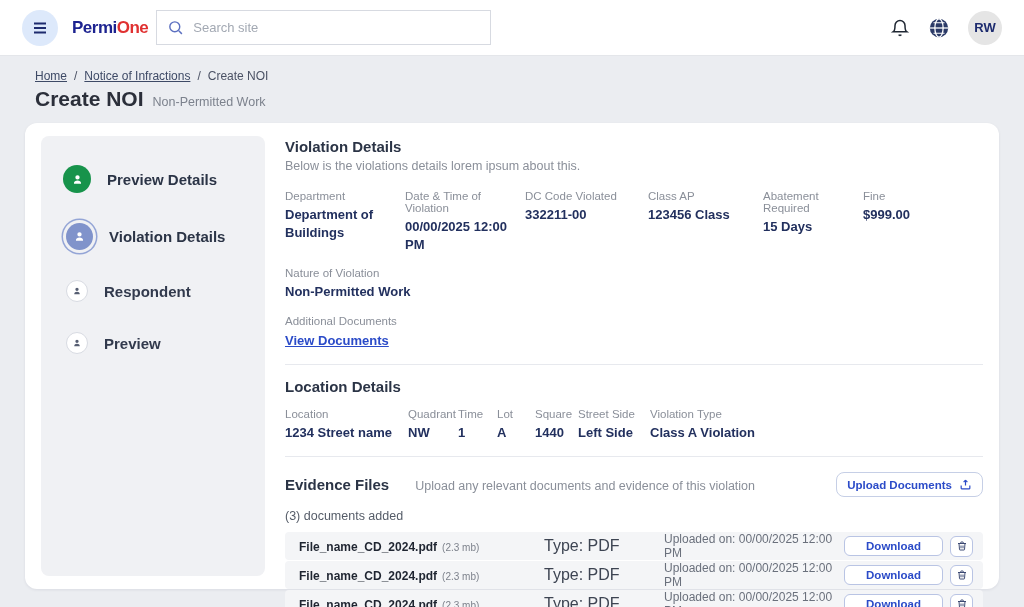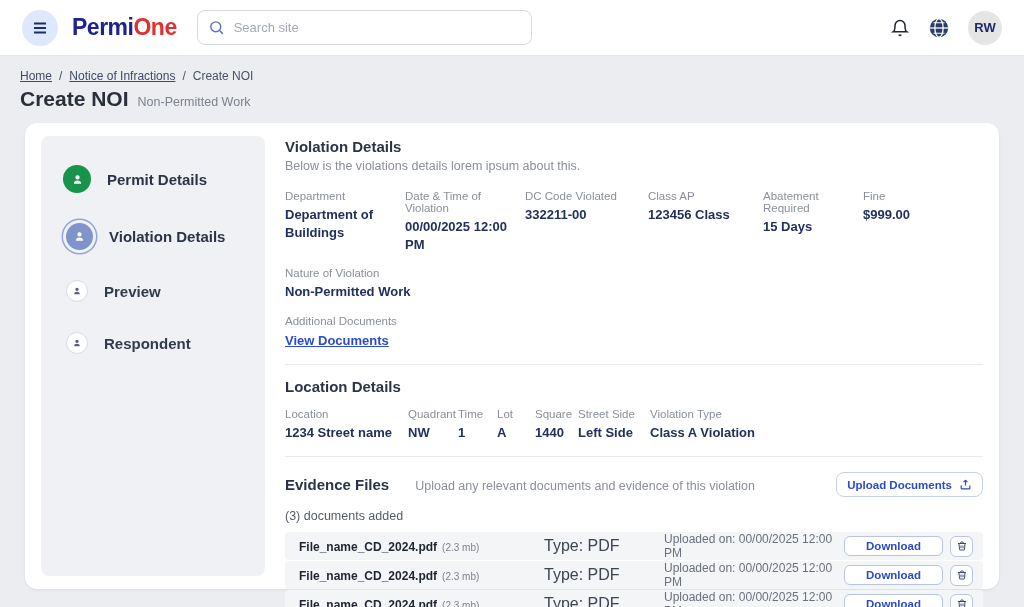--- a/index.html
+++ b/index.html
@@ -6,40 +6,40 @@
   html,body { width:1024px; height:607px; overflow:hidden; }
   body { font-family:"Liberation Sans", sans-serif; background:#ebedf1; color:#2b3446; }
 
   
   .header { height:56px; background:#fff; border-bottom:1px solid #e4e6ea;
             display:flex; align-items:center; padding:0 22px; }
   .hamburger-btn { width:36px; height:36px; border-radius:50%; background:#dde9fb;
                    border:none; display:flex; align-items:center; justify-content:center;
                    cursor:pointer; margin-right:14px; }
   .hamburger-btn svg { width:18px; height:18px; stroke:#1d2b6e; }
-  .logo { font-size:23px; font-weight:800; letter-spacing:-0.5px; margin-right:20px; }
+  .logo { font-size:17px; font-weight:800; letter-spacing:-0.5px; margin-right:8px; }
   .logo .p1 { color:#1d2390; }
   .logo .p2 { color:#e03131; }
   .search-wrap { position:relative; width:335px; }
   .search-wrap svg { position:absolute; left:11px; top:9px; width:17px; height:17px;
                      stroke:#5b6fc0; }
-  .search-input { width:100%; height:35px; border:1px solid #d7dae1; border-radius:8px;
+  .search-input { width:100%; height:35px; border:1px solid #d7dae1; border-radius:0;
                   padding:0 12px 0 36px; font-size:13px; color:#333;
                   font-family:"Liberation Sans", sans-serif; outline:none; }
   .search-input::placeholder { color:#a3a9b3; }
   .header-right { margin-left:auto; display:flex; align-items:center; gap:18px; }
   .icon-btn { background:none; border:none; cursor:pointer; display:flex; padding:0; }
   .bell-icon svg { width:20px; height:20px; stroke:#1f2733; fill:none; }
   .globe-icon svg { width:22px; height:22px; }
   .avatar { width:34px; height:34px; border-radius:50%; background:#e5e5e5; color:#1d2b6e;
             font-size:13px; font-weight:700; display:flex; align-items:center;
             justify-content:center; cursor:pointer; }
 
   
-  .page-head { padding:13px 26px 0 20px; }
+  .page-head { padding:13px 26px 0 35px; }
   .breadcrumb { font-size:12px; color:#3e4a66; display:flex; gap:7px; align-items:center; }
   .breadcrumb a { color:#3e4a66; text-decoration:underline; cursor:pointer; }
   .breadcrumb .crumb-current { text-decoration:none; color:#4a5164; }
   .breadcrumb .sep { color:#4a5164; }
   .title-row { margin-top:4px; display:flex; align-items:baseline; gap:9px; }
   .page-title { font-size:21px; font-weight:800; color:#2b2f3a; }
   .page-subtitle { font-size:12.5px; color:#7c828d; }
 
   
   .card { margin:12px 25px 0 25px; background:#fff; border-radius:12px;
@@ -180,45 +180,45 @@
 
 <div class="card">
 
   <div class="stepper">
     <div class="step step-completed">
       <span class="step-circle">
         <svg viewBox="0 0 24 24">
             <path d="M12 12a4 4 0 1 0 0-8 4 4 0 0 0 0 8zm0 2c-3.6 0-6.5 2-6.5 4.5V20h13v-1.5c0-2.5-2.9-4.5-6.5-4.5z"></path>
           </svg>
       </span>
-      <span class="step-label">Permit Details</span>
+      <span class="step-label">Preview Details</span>
     </div>
     <div class="step step-active">
       <span class="step-circle">
         <svg viewBox="0 0 24 24">
             <path d="M12 12a4 4 0 1 0 0-8 4 4 0 0 0 0 8zm0 2c-3.6 0-6.5 2-6.5 4.5V20h13v-1.5c0-2.5-2.9-4.5-6.5-4.5z"></path>
           </svg>
       </span>
       <span class="step-label">Violation Details</span>
     </div>
     <div class="step step-pending">
       <span class="step-circle">
         <svg viewBox="0 0 24 24">
             <path d="M12 12a4 4 0 1 0 0-8 4 4 0 0 0 0 8zm0 2c-3.6 0-6.5 2-6.5 4.5V20h13v-1.5c0-2.5-2.9-4.5-6.5-4.5z"></path>
           </svg>
       </span>
-      <span class="step-label">Preview</span>
+      <span class="step-label">Respondent</span>
     </div>
     <div class="step step-pending">
       <span class="step-circle">
         <svg viewBox="0 0 24 24">
             <path d="M12 12a4 4 0 1 0 0-8 4 4 0 0 0 0 8zm0 2c-3.6 0-6.5 2-6.5 4.5V20h13v-1.5c0-2.5-2.9-4.5-6.5-4.5z"></path>
           </svg>
       </span>
-      <span class="step-label">Respondent</span>
+      <span class="step-label">Preview</span>
     </div>
   </div>
 
   <div class="main">
     <div class="section-title">Violation Details</div>
     <div class="section-sub">Below is the violations details lorem ipsum about this.</div>
 
     <div class="fields-grid">
       <div class="field">
         <div class="f-label">Department</div>

